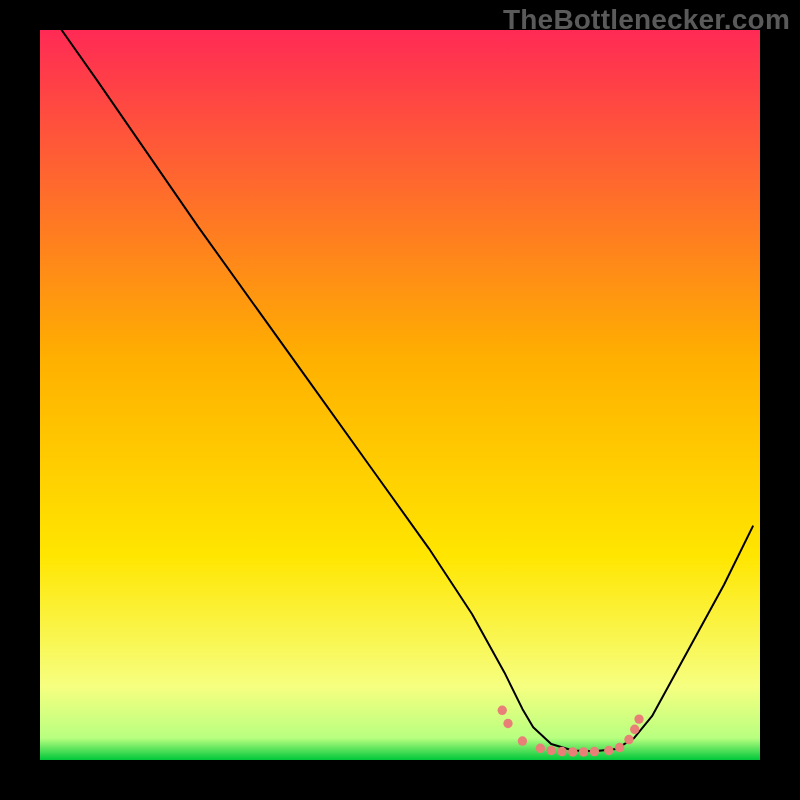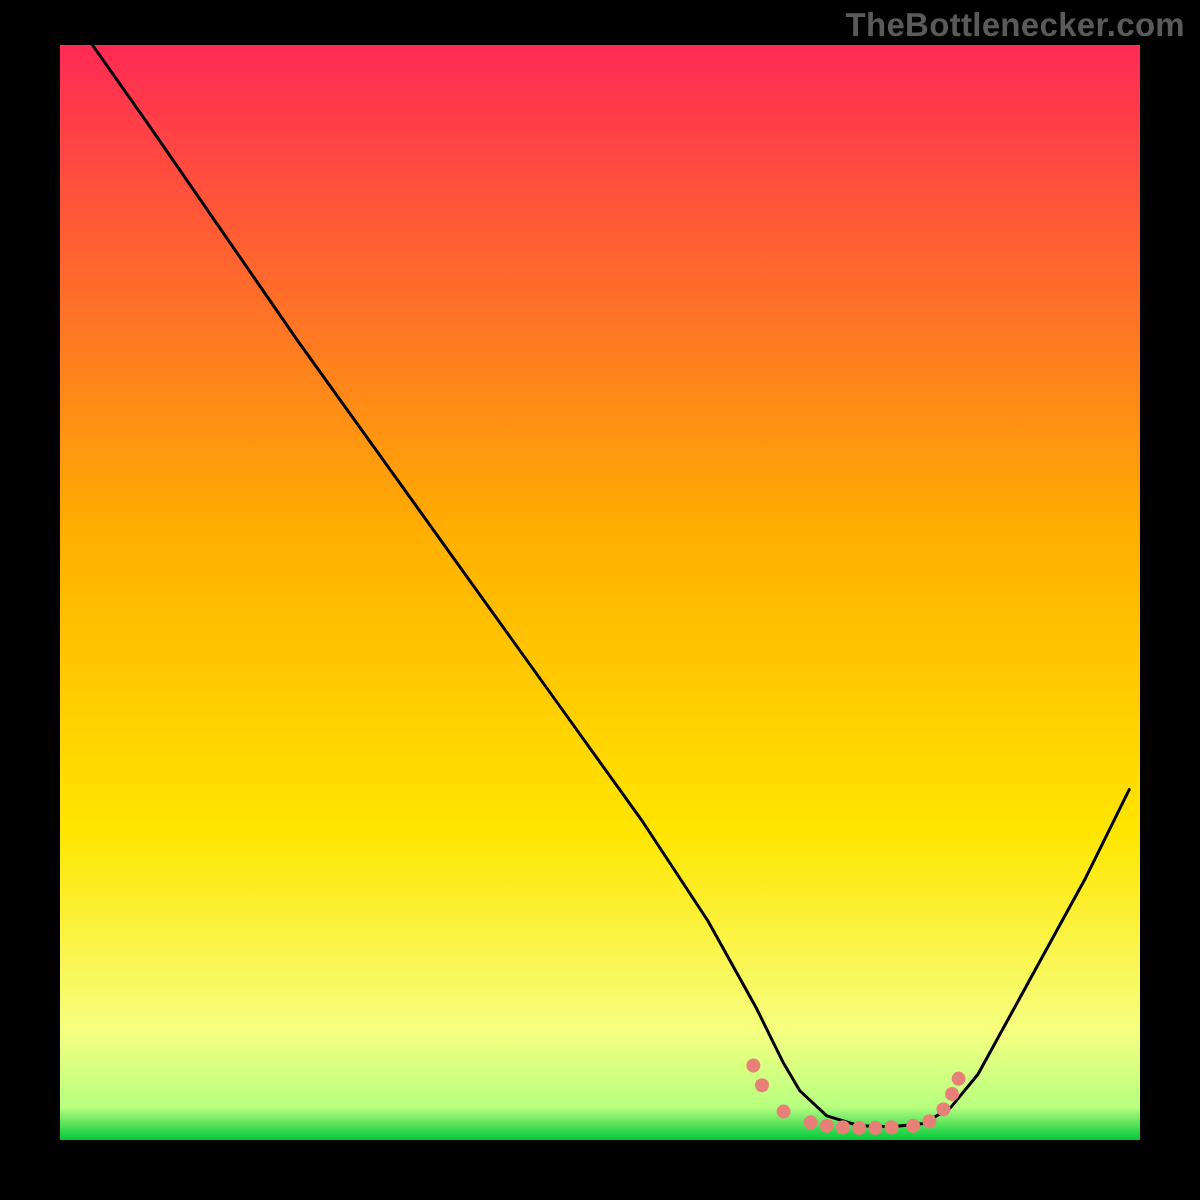--- a/index.html
+++ b/index.html
@@ -9,21 +9,21 @@
     width: 800px;
     height: 800px;
     position: relative;
     font-family: Arial, Helvetica, sans-serif;
   }
   .watermark {
     position: absolute;
     top: 4px;
     right: 10px;
     color: #5a5a5a;
-    font-size: 22px;
+    font-size: 28px;
     font-weight: 600;
     letter-spacing: 0.2px;
     z-index: 10;
   }
   .plot-frame {
     position: absolute;
     left: 40px;
     top: 30px;
     width: 720px;
     height: 730px;

